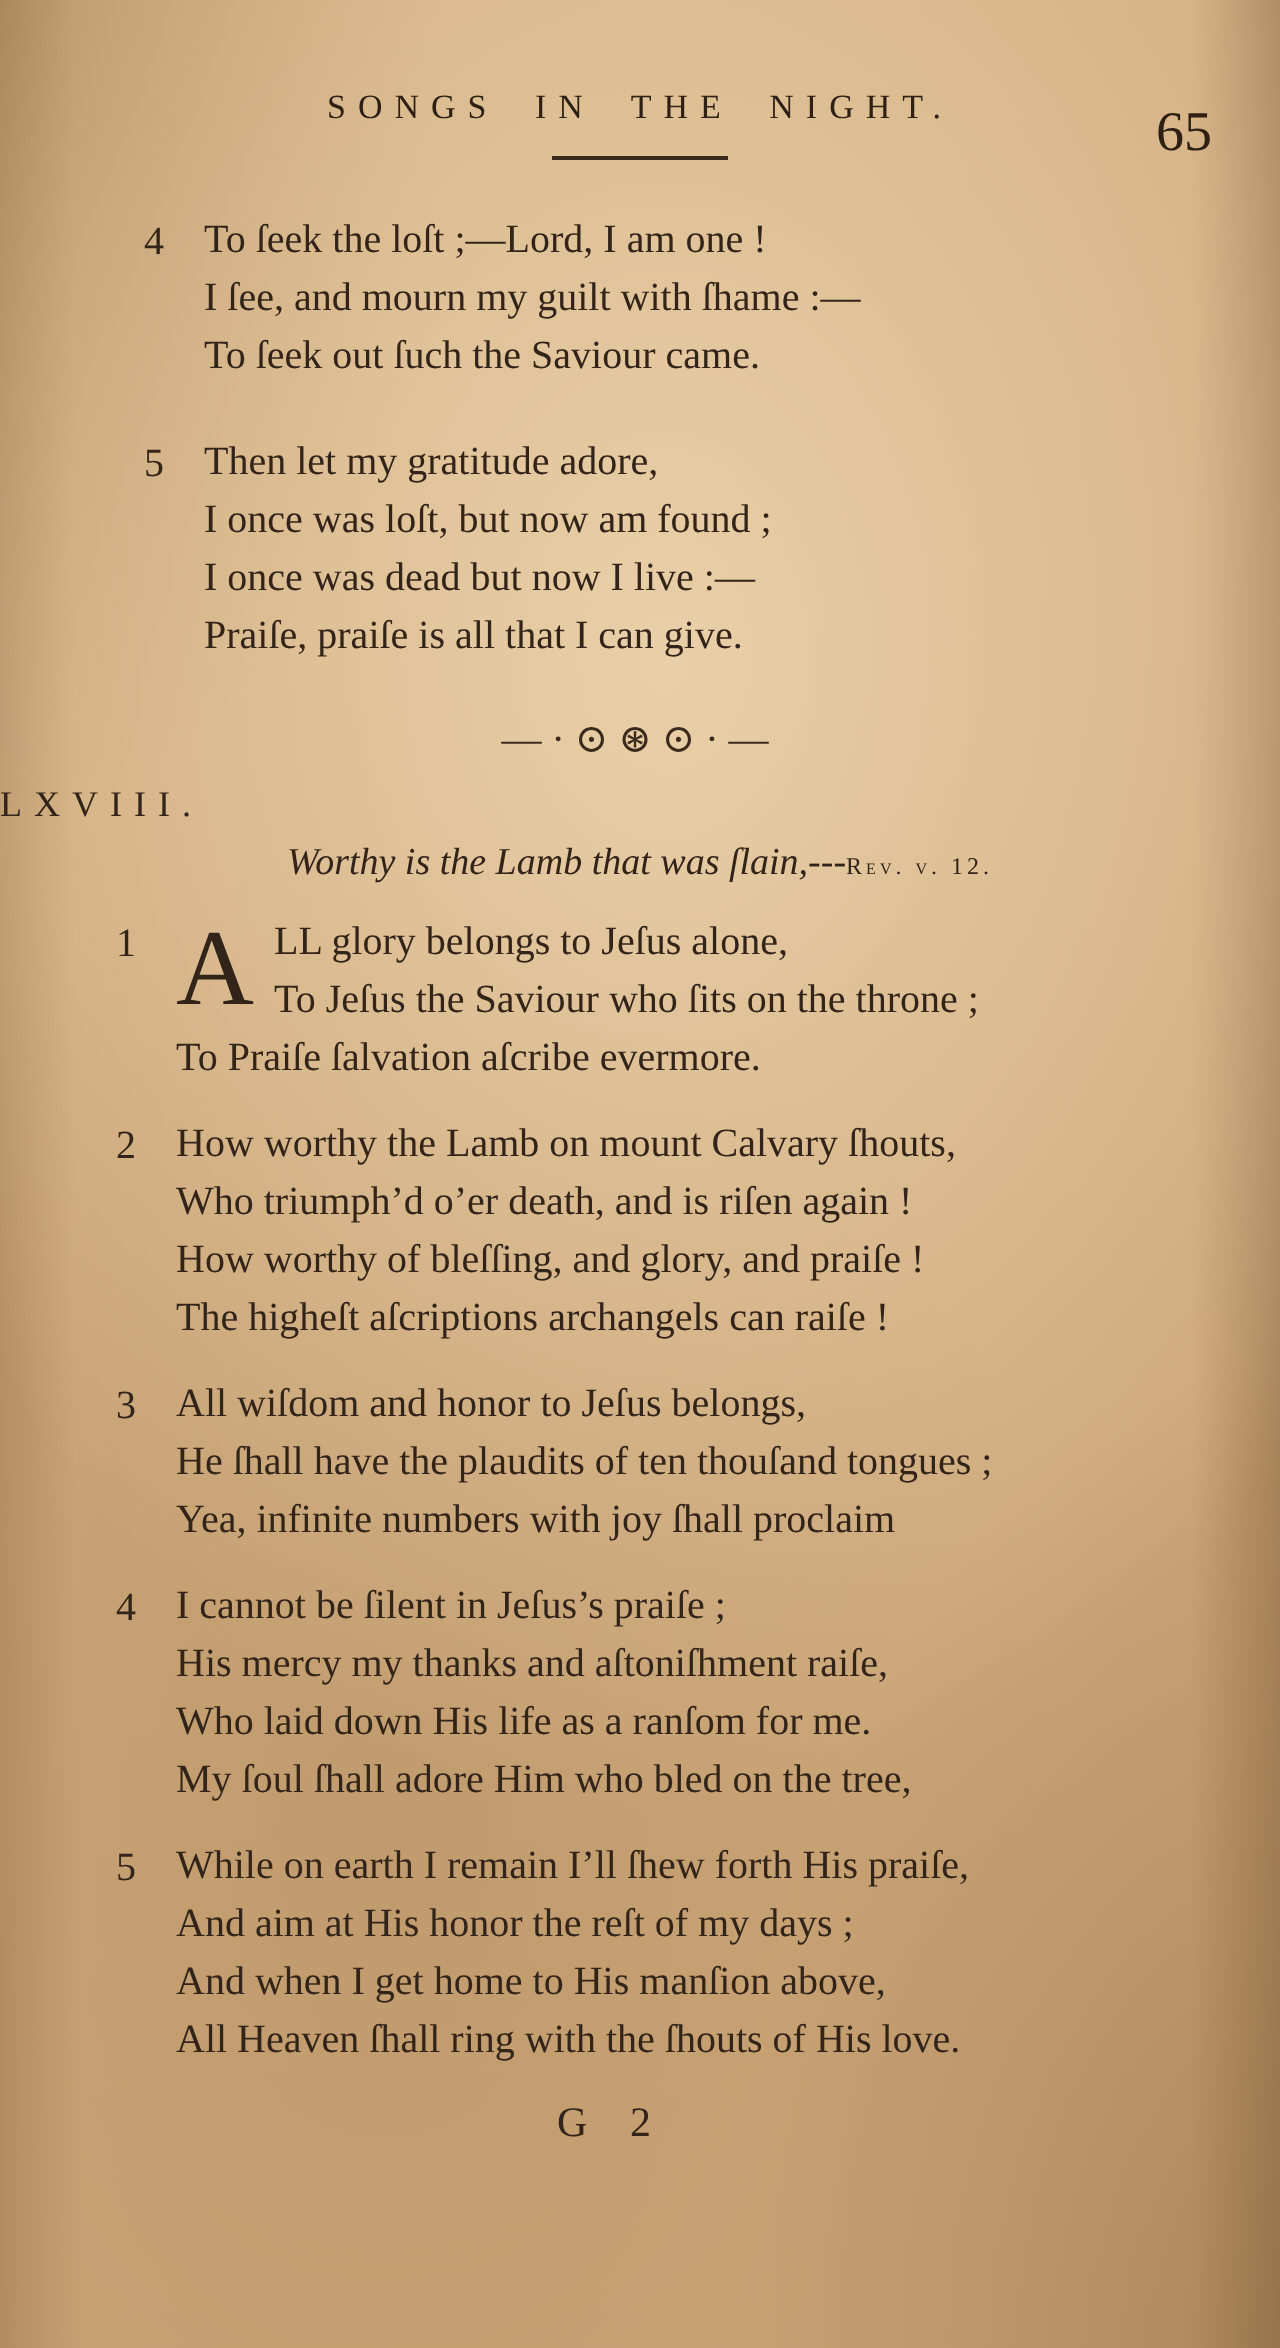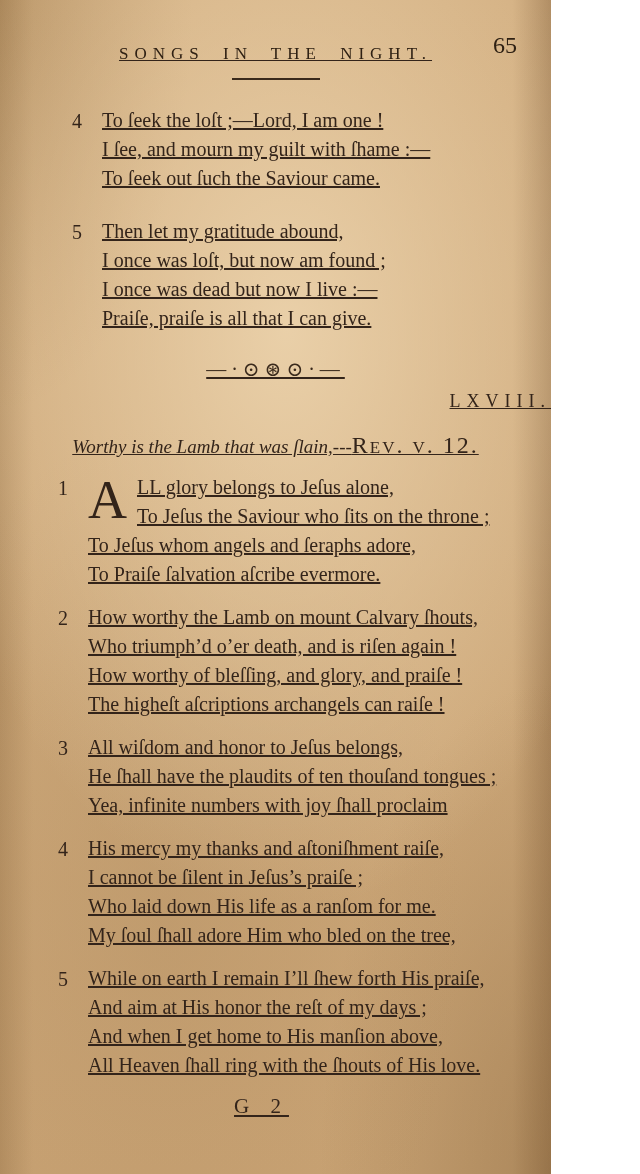--- a/index.html
+++ b/index.html
@@ -1,66 +1,65 @@
 <!DOCTYPE html>
 <html><head>
 <meta charset="utf-8">
 <style>
   html,body{margin:0;padding:0;}
   body{width:640px;height:1174px;overflow:hidden;}
   .page{
     position:relative;
-    width:551px;height:1174px;
+    width:640px;height:1174px;
     box-sizing:border-box;
     font-family:"Liberation Serif","DejaVu Serif",serif;
     color:#33241a;
     background:
       radial-gradient(120% 90% at 52% 28%, rgba(238,214,176,.85) 0%, rgba(0,0,0,0) 55%),
       radial-gradient(90% 70% at 30% 78%, rgba(167,132,88,.30) 0%, rgba(0,0,0,0) 60%),
       radial-gradient(100% 100% at 100% 100%, rgba(128,94,54,.40) 0%, rgba(0,0,0,0) 42%),
       radial-gradient(100% 100% at 0% 0%, rgba(140,105,60,.35) 0%, rgba(0,0,0,0) 35%),
       linear-gradient(90deg, rgba(120,85,45,.28), rgba(0,0,0,0) 6%, rgba(0,0,0,0) 93%, rgba(110,75,40,.38)),
       linear-gradient(#d2ae80,#c9a374);
     overflow:hidden;
-    text-decoration:underline;
   }
   .header{position:relative;padding-top:44px;text-align:center;}
   .header-title{
     font-size:17px;letter-spacing:6px;word-spacing:8px;
     color:#2e2013;
   }
   .page-num{
-    position:absolute;top:32px;right:34px;
-    font-size:24px;color:#2e2013;
+    position:absolute;top:51px;right:34px;
+    font-size:28px;color:#2e2013;
   }
   .rule{width:88px;height:2px;background:#3a2a1c;margin:14px auto 0;}
   .stanza{
     position:relative;
     font-size:20px;line-height:29px;
     padding-left:30px;
     margin:0 28px 24px 72px;
   }
   .hymn .stanza{margin-left:58px;margin-bottom:14px;margin-right:26px;}
   .first-stanza{margin-top:26px;}
   .stanza .num{position:absolute;left:0;top:1px;}
   .line{white-space:nowrap;}
   .ornament{
     text-align:center;font-size:20px;letter-spacing:5px;
     margin:14px 0 10px;color:#3a2a1c;
   }
   .hymn-number{
-    text-align:right;font-size:18px;letter-spacing:6px;
-    margin:0 0 20px;
+    text-align:left;font-size:18px;letter-spacing:6px;
+    margin:0 0 8px;
   }
   .epigraph{
     text-align:center;font-style:italic;font-size:19px;
     margin:0 0 14px;white-space:nowrap;
   }
   .epigraph-ref{
-    font-style:normal;font-variant:small-caps;letter-spacing:2px;font-size:24px;
+    font-style:normal;font-variant:small-caps;letter-spacing:2px;font-size:12px;
   }
   .dropcap{
     float:left;
     font-size:54px;line-height:48px;
     margin:3px 10px 0 0;
   }
   .footer{
     text-align:center;font-size:21px;letter-spacing:8px;margin-top:6px;
     transform:translateX(-14px);
   }
@@ -78,63 +77,62 @@
 
   <div>
     <div class="stanza first-stanza">
       <span class="num">4</span>
       <div class="line">To ſeek the loſt ;—Lord, I am one !</div>
       <div class="line">I ſee, and mourn my guilt with ſhame :—</div>
       <div class="line">To ſeek out ſuch the Saviour came.</div>
     </div>
     <div class="stanza">
       <span class="num">5</span>
-      <div class="line">Then let my gratitude abound,</div>
+      <div class="line">Then let my gratitude adore,</div>
       <div class="line">I once was loſt, but now am found ;</div>
       <div class="line">I once was dead but now I live :—</div>
       <div class="line">Praiſe, praiſe is all that I can give.</div>
     </div>
   </div>
 
   <div class="ornament">—·⊙⊛⊙·—</div>
 
   <div class="hymn">
     <div class="hymn-number">LXVIII.</div>
     <div class="epigraph">
       <span>Worthy is the Lamb that was ſlain,---</span><span class="epigraph-ref">Rev. v. 12.</span>
     </div>
 
     <div class="stanza">
       <span class="num">1</span>
       <span class="dropcap">A</span>
       <div class="line">LL glory belongs to Jeſus alone,</div>
       <div class="line">To Jeſus the Saviour who ſits on the throne ;</div>
-      <div class="line">To Jeſus whom angels and ſeraphs adore,</div>
       <div class="line">To Praiſe ſalvation aſcribe evermore.</div>
     </div>
 
     <div class="stanza">
       <span class="num">2</span>
       <div class="line">How worthy the Lamb on mount Calvary ſhouts,</div>
       <div class="line">Who triumph’d o’er death, and is riſen again !</div>
       <div class="line">How worthy of bleſſing, and glory, and praiſe !</div>
       <div class="line">The higheſt aſcriptions archangels can raiſe !</div>
     </div>
 
     <div class="stanza">
       <span class="num">3</span>
       <div class="line">All wiſdom and honor to Jeſus belongs,</div>
       <div class="line">He ſhall have the plaudits of ten thouſand tongues ;</div>
       <div class="line">Yea, infinite numbers with joy ſhall proclaim</div>
     </div>
 
     <div class="stanza">
       <span class="num">4</span>
+      <div class="line">I cannot be ſilent in Jeſus’s praiſe ;</div>
       <div class="line">His mercy my thanks and aſtoniſhment raiſe,</div>
-      <div class="line">I cannot be ſilent in Jeſus’s praiſe ;</div>
       <div class="line">Who laid down His life as a ranſom for me.</div>
       <div class="line">My ſoul ſhall adore Him who bled on the tree,</div>
     </div>
 
     <div class="stanza">
       <span class="num">5</span>
       <div class="line">While on earth I remain I’ll ſhew forth His praiſe,</div>
       <div class="line">And aim at His honor the reſt of my days ;</div>
       <div class="line">And when I get home to His manſion above,</div>
       <div class="line">All Heaven ſhall ring with the ſhouts of His love.</div>

